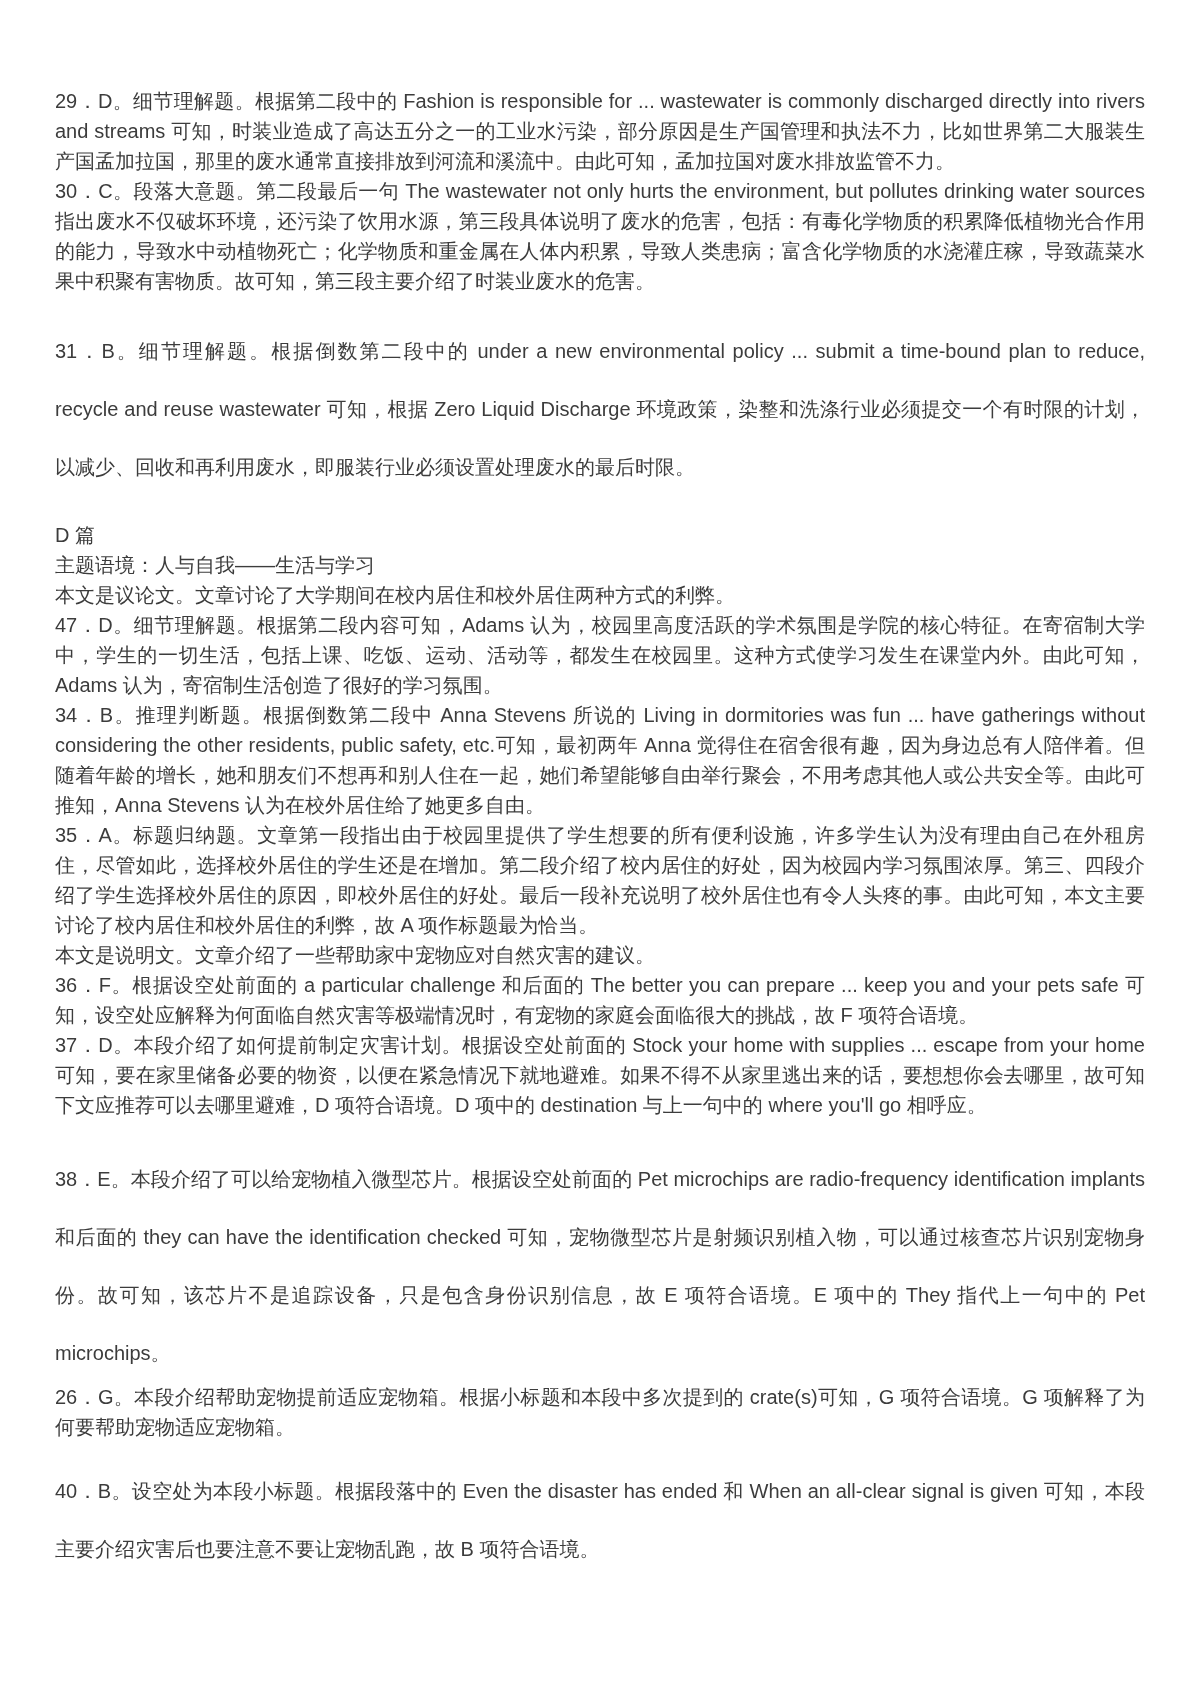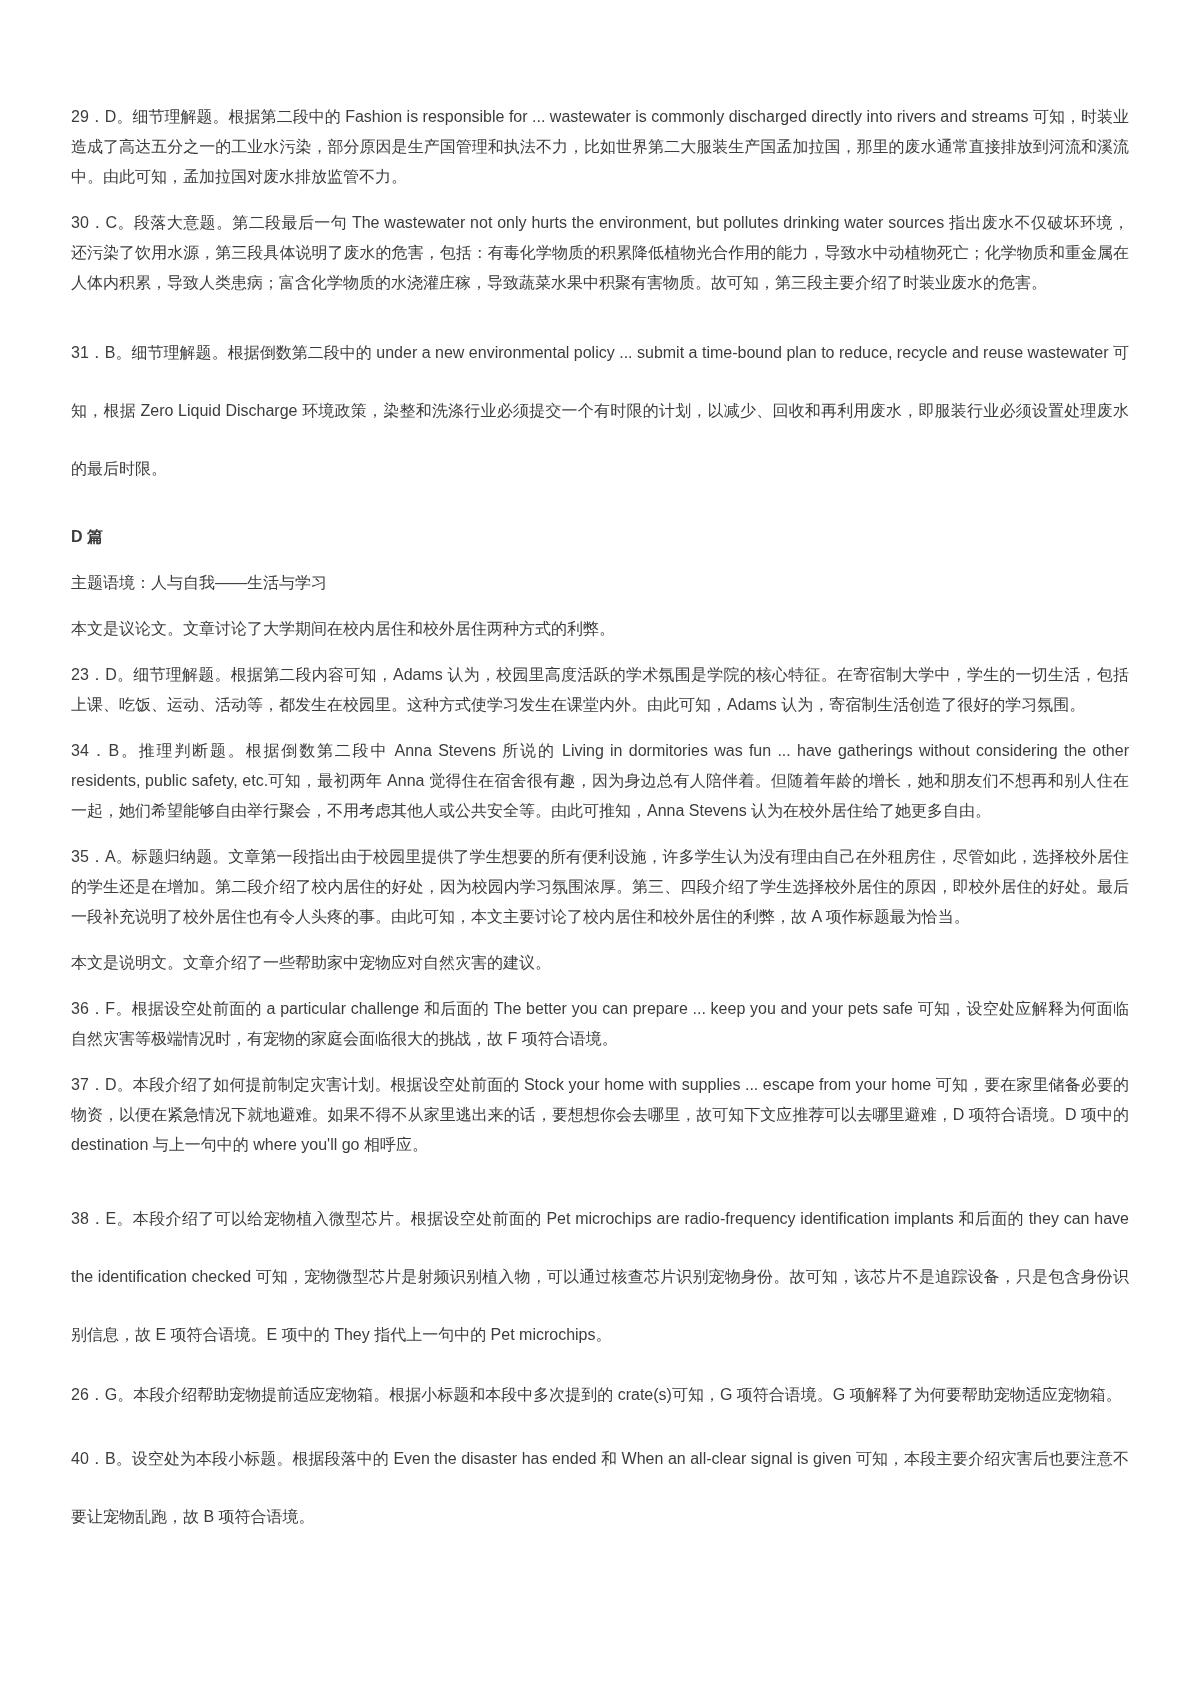--- a/index.html
+++ b/index.html
@@ -15,45 +15,45 @@
   }
   .page {
     box-sizing: border-box;
     width: 1200px;
     height: 1698px;
     padding: 86px 55px 40px 55px;
     overflow: hidden;
     background: #ffffff;
   }
   .para {
-    margin: 16px;
-    font-size: 16px;
+    margin: 0;
+    font-size: 20px;
     line-height: 30px;
     text-align: justify;
     text-justify: inter-ideograph;
     word-break: break-word;
   }
   .para.wide { line-height: 58px; }
   .mt-a { margin-top: 26px; }
-  .mt-b { margin-top: 24px; font-weight: bold; }
+  .mt-b { margin-top: 24px; }
   .mt-c { margin-top: 70px; }
   .mt-d { margin-top: 30px; }
   .mt-e { margin-top: 20px; }
 </style>
 </head>
 <body>
 
 <div class="page">
   <p class="para">29．D。细节理解题。根据第二段中的 Fashion is responsible for ... wastewater is commonly discharged directly into rivers and streams 可知，时装业造成了高达五分之一的工业水污染，部分原因是生产国管理和执法不力，比如世界第二大服装生产国孟加拉国，那里的废水通常直接排放到河流和溪流中。由此可知，孟加拉国对废水排放监管不力。</p>
   <p class="para">30．C。段落大意题。第二段最后一句 The wastewater not only hurts the environment, but pollutes drinking water sources 指出废水不仅破坏环境，还污染了饮用水源，第三段具体说明了废水的危害，包括：有毒化学物质的积累降低植物光合作用的能力，导致水中动植物死亡；化学物质和重金属在人体内积累，导致人类患病；富含化学物质的水浇灌庄稼，导致蔬菜水果中积聚有害物质。故可知，第三段主要介绍了时装业废水的危害。</p>
   <p class="para wide mt-a">31．B。细节理解题。根据倒数第二段中的 under a new environmental policy ... submit a time-bound plan to reduce, recycle and reuse wastewater 可知，根据 Zero Liquid Discharge 环境政策，染整和洗涤行业必须提交一个有时限的计划，以减少、回收和再利用废水，即服装行业必须设置处理废水的最后时限。</p>
   <p class="para mt-b">D 篇</p>
   <p class="para">主题语境：人与自我——生活与学习</p>
   <p class="para">本文是议论文。文章讨论了大学期间在校内居住和校外居住两种方式的利弊。</p>
-  <p class="para">23．D。细节理解题。根据第二段内容可知，Adams 认为，校园里高度活跃的学术氛围是学院的核心特征。在寄宿制大学中，学生的一切生活，包括上课、吃饭、运动、活动等，都发生在校园里。这种方式使学习发生在课堂内外。由此可知，Adams 认为，寄宿制生活创造了很好的学习氛围。</p>
+  <p class="para">47．D。细节理解题。根据第二段内容可知，Adams 认为，校园里高度活跃的学术氛围是学院的核心特征。在寄宿制大学中，学生的一切生活，包括上课、吃饭、运动、活动等，都发生在校园里。这种方式使学习发生在课堂内外。由此可知，Adams 认为，寄宿制生活创造了很好的学习氛围。</p>
   <p class="para">34．B。推理判断题。根据倒数第二段中 Anna Stevens 所说的 Living in dormitories was fun ... have gatherings without considering the other residents, public safety, etc.可知，最初两年 Anna 觉得住在宿舍很有趣，因为身边总有人陪伴着。但随着年龄的增长，她和朋友们不想再和别人住在一起，她们希望能够自由举行聚会，不用考虑其他人或公共安全等。由此可推知，Anna Stevens 认为在校外居住给了她更多自由。</p>
   <p class="para">35．A。标题归纳题。文章第一段指出由于校园里提供了学生想要的所有便利设施，许多学生认为没有理由自己在外租房住，尽管如此，选择校外居住的学生还是在增加。第二段介绍了校内居住的好处，因为校园内学习氛围浓厚。第三、四段介绍了学生选择校外居住的原因，即校外居住的好处。最后一段补充说明了校外居住也有令人头疼的事。由此可知，本文主要讨论了校内居住和校外居住的利弊，故 A 项作标题最为恰当。</p>
   <p class="para">本文是说明文。文章介绍了一些帮助家中宠物应对自然灾害的建议。</p>
   <p class="para">36．F。根据设空处前面的 a particular challenge 和后面的 The better you can prepare ... keep you and your pets safe 可知，设空处应解释为何面临自然灾害等极端情况时，有宠物的家庭会面临很大的挑战，故 F 项符合语境。</p>
   <p class="para">37．D。本段介绍了如何提前制定灾害计划。根据设空处前面的 Stock your home with supplies ... escape from your home 可知，要在家里储备必要的物资，以便在紧急情况下就地避难。如果不得不从家里逃出来的话，要想想你会去哪里，故可知下文应推荐可以去哪里避难，D 项符合语境。D 项中的 destination 与上一句中的 where you'll go 相呼应。</p>
   <p class="para wide mt-d">38．E。本段介绍了可以给宠物植入微型芯片。根据设空处前面的 Pet microchips are radio-frequency identification implants 和后面的 they can have the identification checked 可知，宠物微型芯片是射频识别植入物，可以通过核查芯片识别宠物身份。故可知，该芯片不是追踪设备，只是包含身份识别信息，故 E 项符合语境。E 项中的 They 指代上一句中的 Pet microchips。</p>
   <p class="para">26．G。本段介绍帮助宠物提前适应宠物箱。根据小标题和本段中多次提到的 crate(s)可知，G 项符合语境。G 项解释了为何要帮助宠物适应宠物箱。</p>
   <p class="para wide mt-e">40．B。设空处为本段小标题。根据段落中的 Even the disaster has ended 和 When an all-clear signal is given 可知，本段主要介绍灾害后也要注意不要让宠物乱跑，故 B 项符合语境。</p>
 </div>
 

